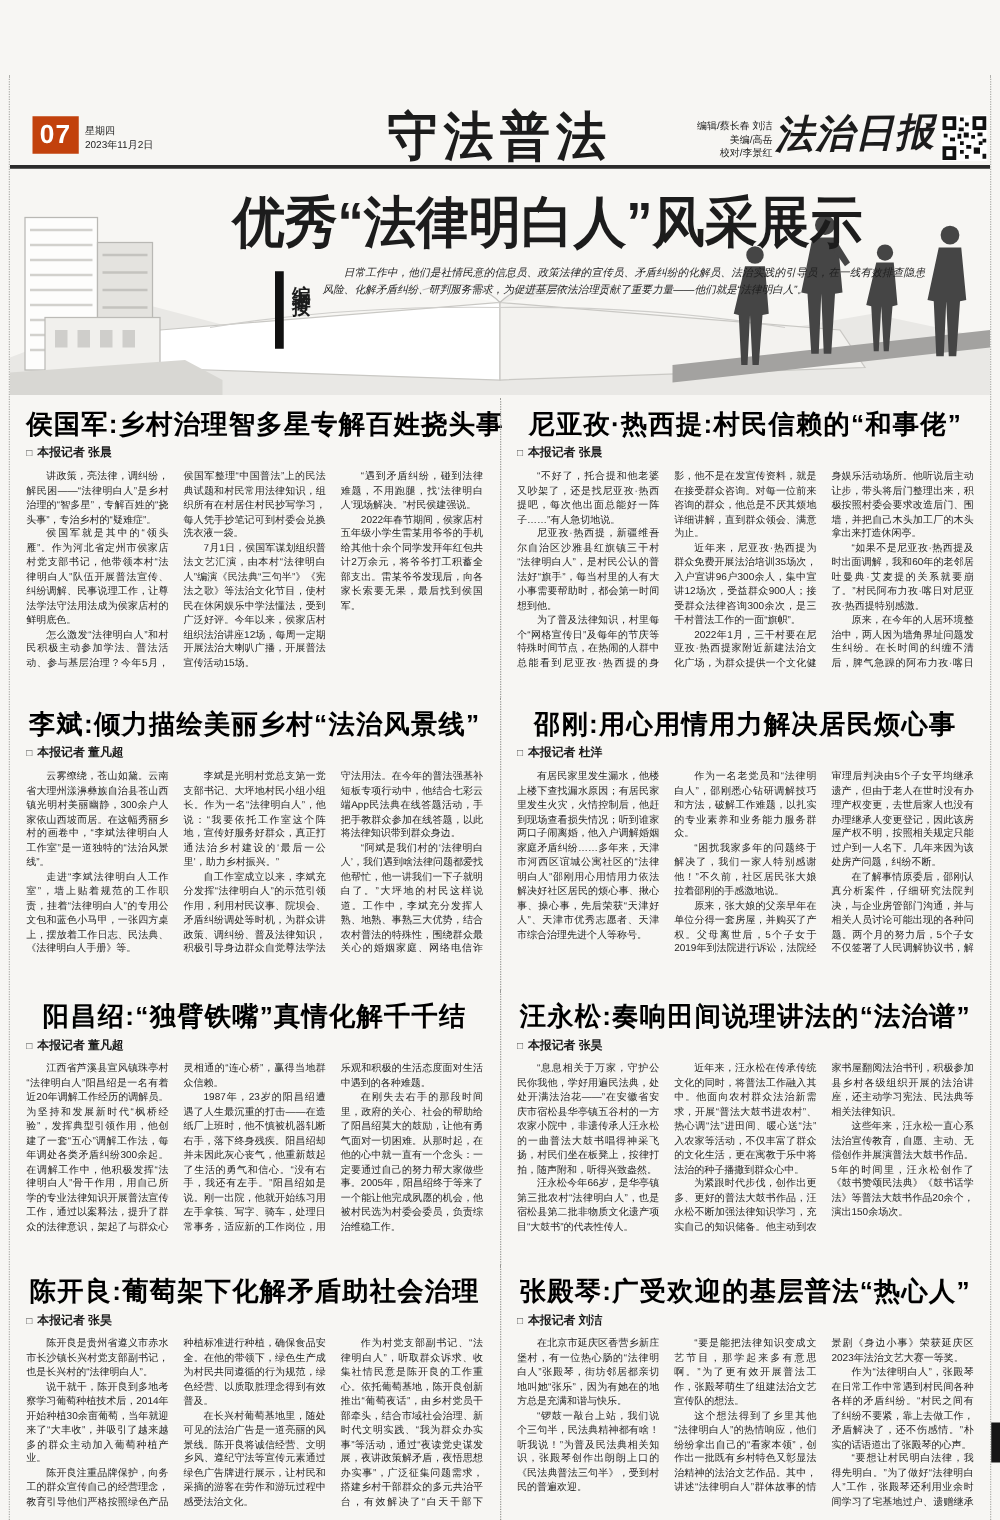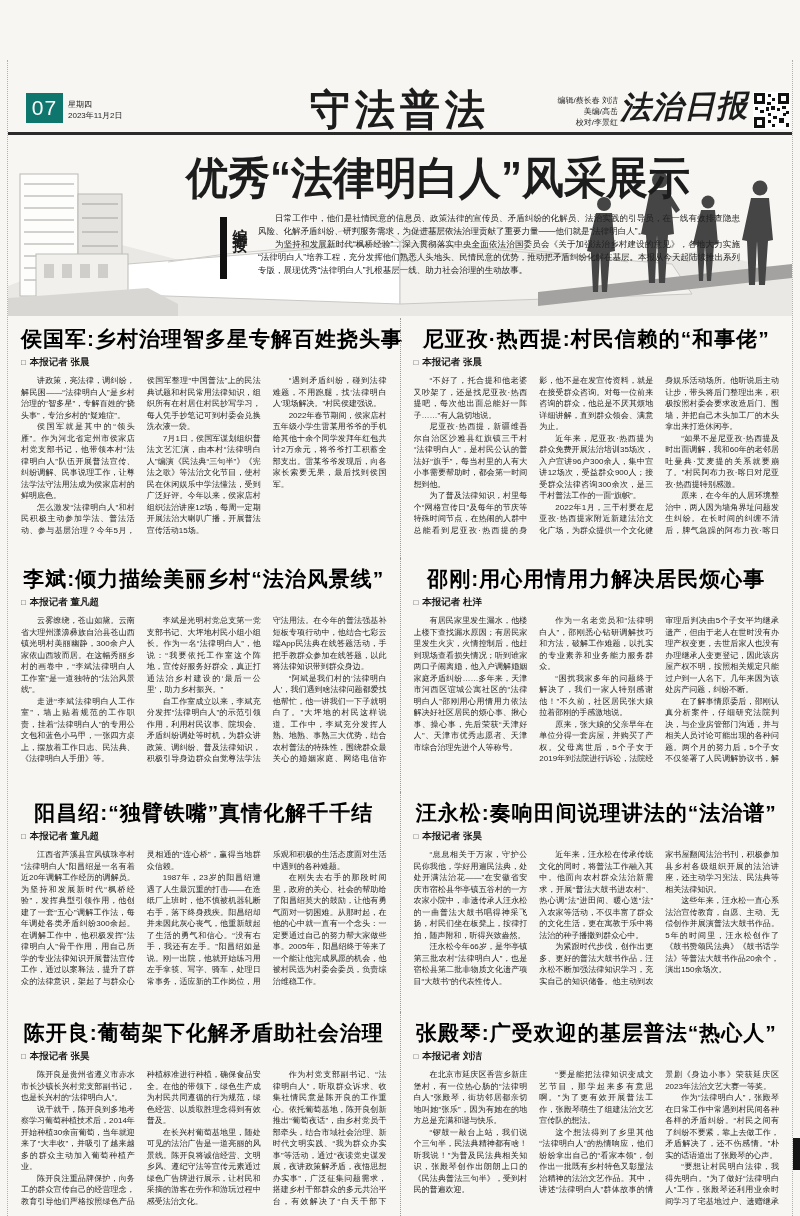--- a/index.html
+++ b/index.html
@@ -4,41 +4,41 @@
 <style>
   html,body{margin:0;padding:0;background:#9a9a9a;}
   .page{position:relative;width:800px;height:1216px;margin:0 auto;background:#f7f6f3;
         overflow:hidden;color:#1c1c1c;font-family:"Liberation Sans","DejaVu Sans",sans-serif;}
   .edge{position:absolute;top:60px;bottom:0;width:0;border-left:1px dotted #b0b0ac;}
   .edge.l{left:7px}.edge.r{right:7px}
   .right-mark{position:absolute;right:0;top:1138px;width:7px;height:32px;background:#161616;}
 
   
   .pagenum-box{position:absolute;left:26px;top:93px;display:flex;align-items:flex-start;}
-  .pn{background:#0f766e;color:#fff;font-size:21px;font-weight:normal;width:37px;height:30px;
+  .pn{background:#c2410c;color:#fff;font-size:21px;font-weight:bold;width:37px;height:30px;
       display:flex;align-items:center;justify-content:center;letter-spacing:1px;}
   .pn-meta{margin-left:5px;padding-top:6px;font-size:8px;line-height:11px;color:#222;}
   .section-title{position:absolute;left:0;right:0;top:82px;text-align:center;
       font-size:40px;font-weight:900;letter-spacing:5px;transform:scaleY(1.04);}
   .staff{position:absolute;right:182px;top:95px;font-size:8px;line-height:11px;text-align:right;color:#222;}
   .masthead{position:absolute;right:52px;top:86px;font-family:"DejaVu Serif","Liberation Serif",serif;
       font-style:italic;font-weight:bold;font-size:31px;letter-spacing:1px;transform:rotate(-1deg);}
   .qr{position:absolute;right:10px;top:92px;width:37px;height:37px;}
   .head-rule{position:absolute;left:8px;right:8px;top:132px;height:3px;background:#2b2b2b;}
 
   
   .banner{position:absolute;left:8px;right:8px;top:136px;height:180px;}
   .banner svg.backdrop{position:absolute;left:0;top:0;}
   .banner-headline{position:absolute;left:150px;top:14px;width:560px;text-align:center;
       font-size:42px;font-weight:900;letter-spacing:0;white-space:nowrap;transform:scaleY(1.05);}
   .note{position:absolute;left:212px;top:76px;width:520px;display:flex;gap:9px;z-index:3;}
   .note-side{display:flex;gap:3px;}
   .note-bar{width:7px;height:62px;background:#111;margin-top:5px;}
   .note-label{writing-mode:vertical-rl;font-size:15px;font-weight:bold;letter-spacing:5px;padding-top:4px;}
-  .note-text{font-size:8.5px;line-height:13px;text-align:justify;color:#1f1f1f;}
+  .note-text{font-size:8.5px;line-height:13px;text-align:justify;font-style:italic;color:#1f1f1f;}
   .note-text p{margin:0;text-indent:2em;}
 
   
   .articles{position:absolute;left:8px;right:8px;top:318px;display:flex;flex-direction:column;}
   .row{display:flex;}
   .row.r1{height:240px}.row.r2{height:234px}.row.r3{height:220px}.row.r4{height:206px}
   .art{flex:1;padding:0 13px;min-width:0;}
   .art + .art{border-left:1px dotted #9a9a96;}
   .art h2{margin:7px 0 3px;text-align:center;font-size:21px;font-weight:800;
       letter-spacing:1px;white-space:nowrap;color:#000;}
@@ -151,21 +151,20 @@
       </g>
     </svg>
     <div class="banner-headline">优秀“法律明白人”风采展示</div>
     <div class="note">
       <div class="note-side">
         <div class="note-bar"></div>
         <div class="note-label">编者按</div>
       </div>
       <div class="note-text">
           <p>日常工作中，他们是社情民意的信息员、政策法律的宣传员、矛盾纠纷的化解员、法治实践的引导员，在一线有效排查隐患风险、化解矛盾纠纷、研判服务需求，为促进基层依法治理贡献了重要力量——他们就是“法律明白人”。</p>
-          <p>为坚持和发展新时代“枫桥经验”，深入贯彻落实中央全面依法治国委员会《关于加强法治乡村建设的意见》，各地大力实施“法律明白人”培养工程，充分发挥他们熟悉人头地头、民情民意的优势，推动把矛盾纠纷化解在基层。本报从今天起陆续推出系列专版，展现优秀“法律明白人”扎根基层一线、助力社会治理的生动故事。</p>
         </div>
     </div>
   </div>
 
   <div class="articles">
     <div class="row r1">
       <div class="art">
         <h2>侯国军:乡村治理智多星专解百姓挠头事</h2>
         <div class="byline">
           <span class="sq">□</span>

